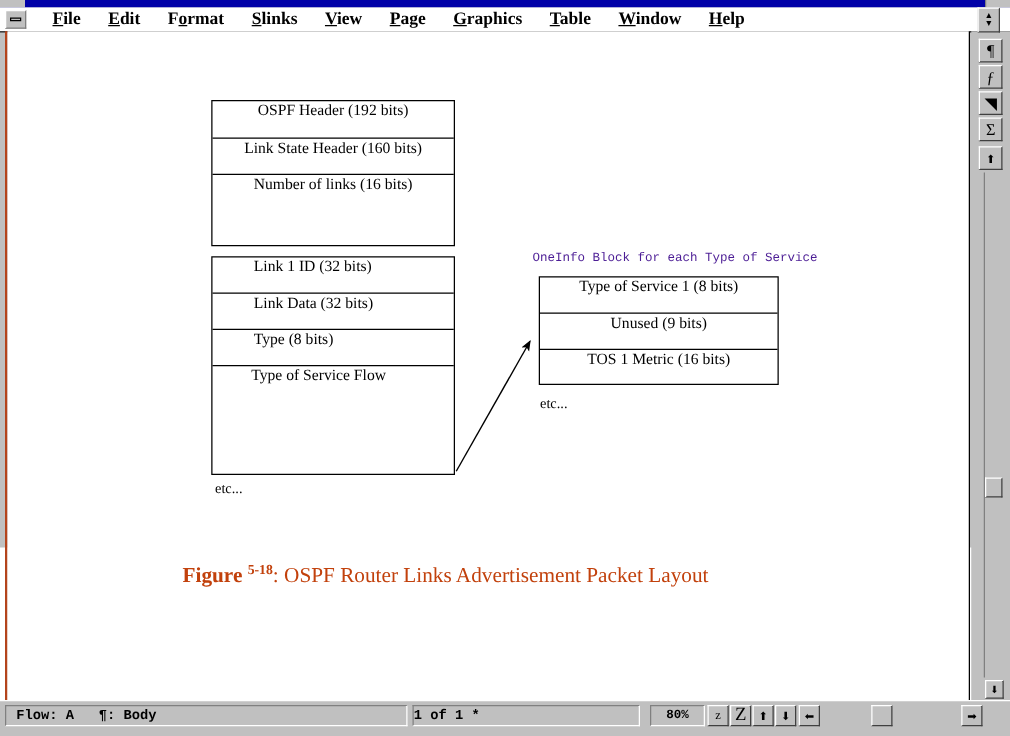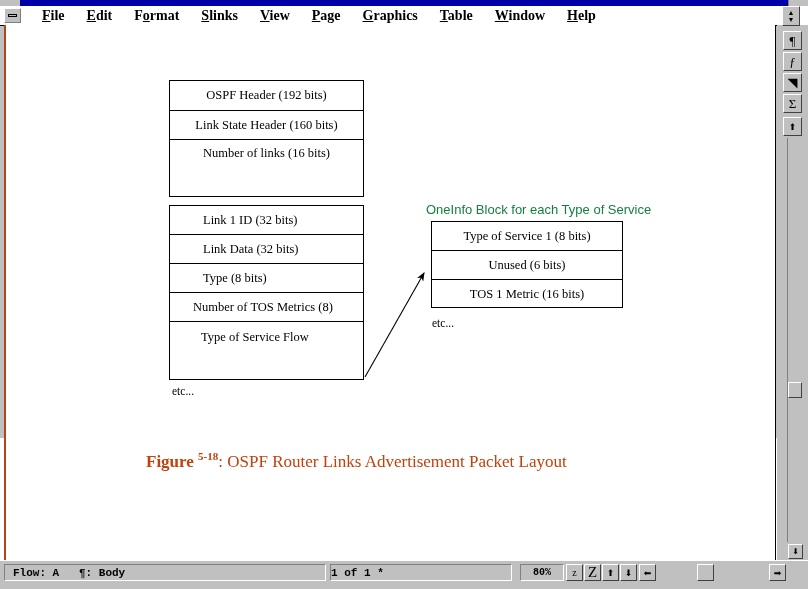--- a/index.html
+++ b/index.html
@@ -178,21 +178,20 @@
   .fig-box {
     position: absolute;
     border: 1px solid #000000;
     box-sizing: border-box;
     background: #ffffff;
   }
   .fig-row {
     border-bottom: 1px solid #000000;
     box-sizing: border-box;
     display: flex;
-    align-items: center;
     font-family: "Liberation Serif", serif;
     font-size: 12.5px;
     color: #000000;
     white-space: nowrap;
   }
   .fig-row:last-child { border-bottom: none; }
   .fig-row.center { justify-content: center; }
   .fig-row.indent { padding-left: 33px; }
   .cell {
     display: flex;
@@ -201,23 +200,23 @@
     height: 100%;
     border-right: 1px solid #000000;
     box-sizing: border-box;
     font-family: "Liberation Serif", serif;
     font-size: 12.5px;
   }
   .cell:last-child { border-right: none; }
 
   .fig-label {
     position: absolute;
-    font-family: Liberation Sans, sans-serif;
-    font-size: 13px;
-    color: #15803d;
+    font-family: Liberation Mono, monospace;
+    font-size: 10px;
+    color: #4c1d95;
     white-space: nowrap;
   }
   .etc {
     position: absolute;
     font-family: "Liberation Serif", serif;
     font-size: 11.5px;
     color: #000000;
   }
   .caption {
     position: absolute;
@@ -336,38 +335,35 @@
     <div class="fig-box" style="left:163px; top:180px; width:195px; height:175px;">
       <div class="fig-row indent" style="height:29px;">
         <span>Link 1 ID (32 bits)</span>
       </div>
       <div class="fig-row indent" style="height:29px;">
         <span>Link Data (32 bits)</span>
       </div>
       <div class="fig-row indent" style="height:29px;">
         <span>Type (8 bits)</span>
       </div>
-      <div class="fig-row indent" style="height:29px; padding-left:23px;">
-        <span>Number of TOS Metrics (8)</span>
-      </div>
       <div class="fig-row indent" style="height:30px; padding-left:31px;">
         <span>Type of Service Flow</span>
       </div>
     </div>
 
     <div class="etc" style="left:166px; top:360px;">etc...</div>
 
     <div class="fig-label" style="left:420px; top:177px;">OneInfo Block for each Type of Service</div>
 
     <div class="fig-box" style="left:425px; top:196px; width:192px; height:87px;">
       <div class="fig-row center" style="height:29px;">
         <span>Type of Service 1 (8 bits)</span>
       </div>
       <div class="fig-row center" style="height:29px;">
-        <span>Unused (6 bits)</span>
+        <span>Unused (9 bits)</span>
       </div>
       <div class="fig-row center" style="height:29px;">
         <span>TOS 1 Metric (16 bits)</span>
       </div>
     </div>
 
     <div class="etc" style="left:426px; top:292px;">etc...</div>
 
     <svg style="position:absolute; left:350px; top:240px; width:90px; height:120px; overflow:visible;">
       <defs>

